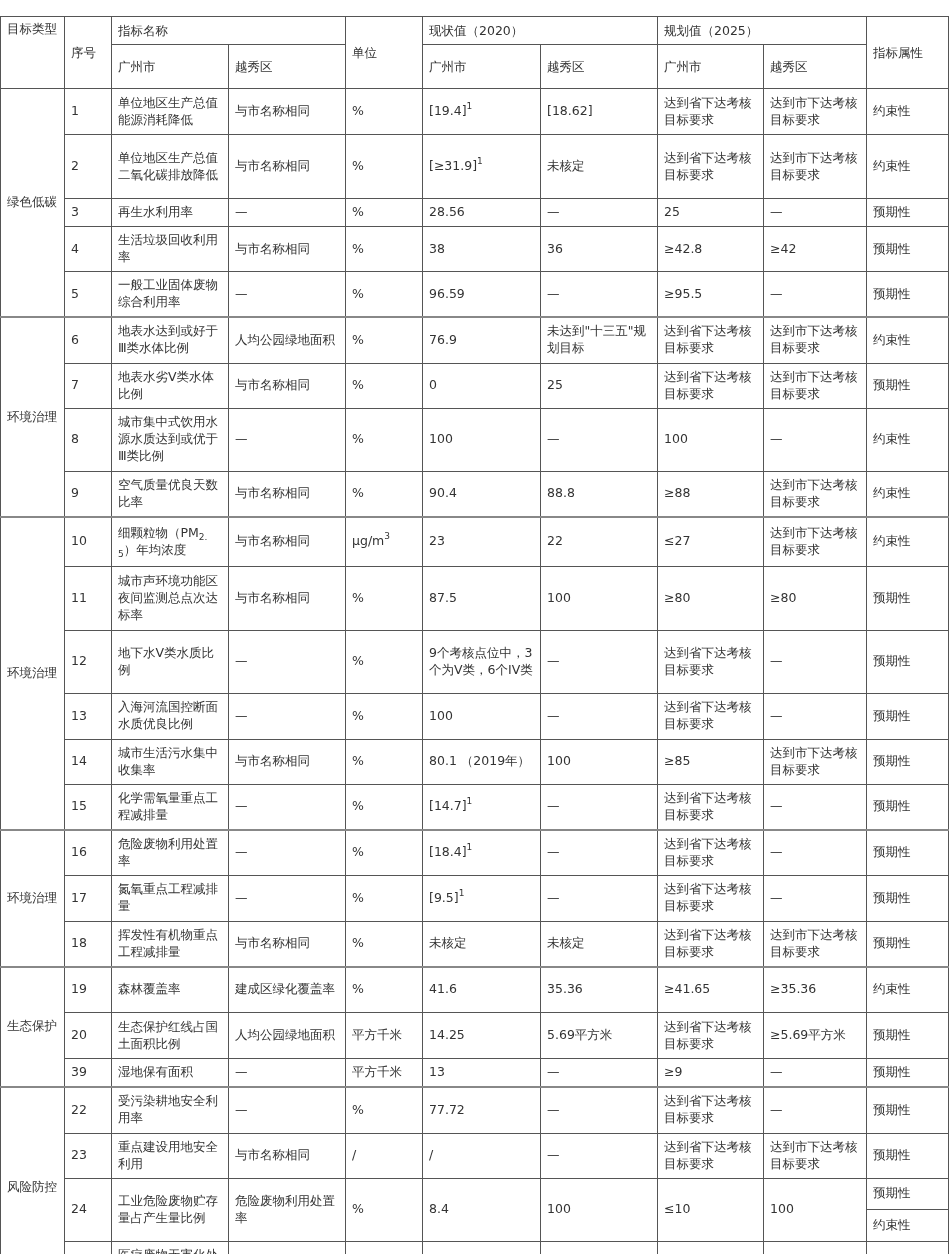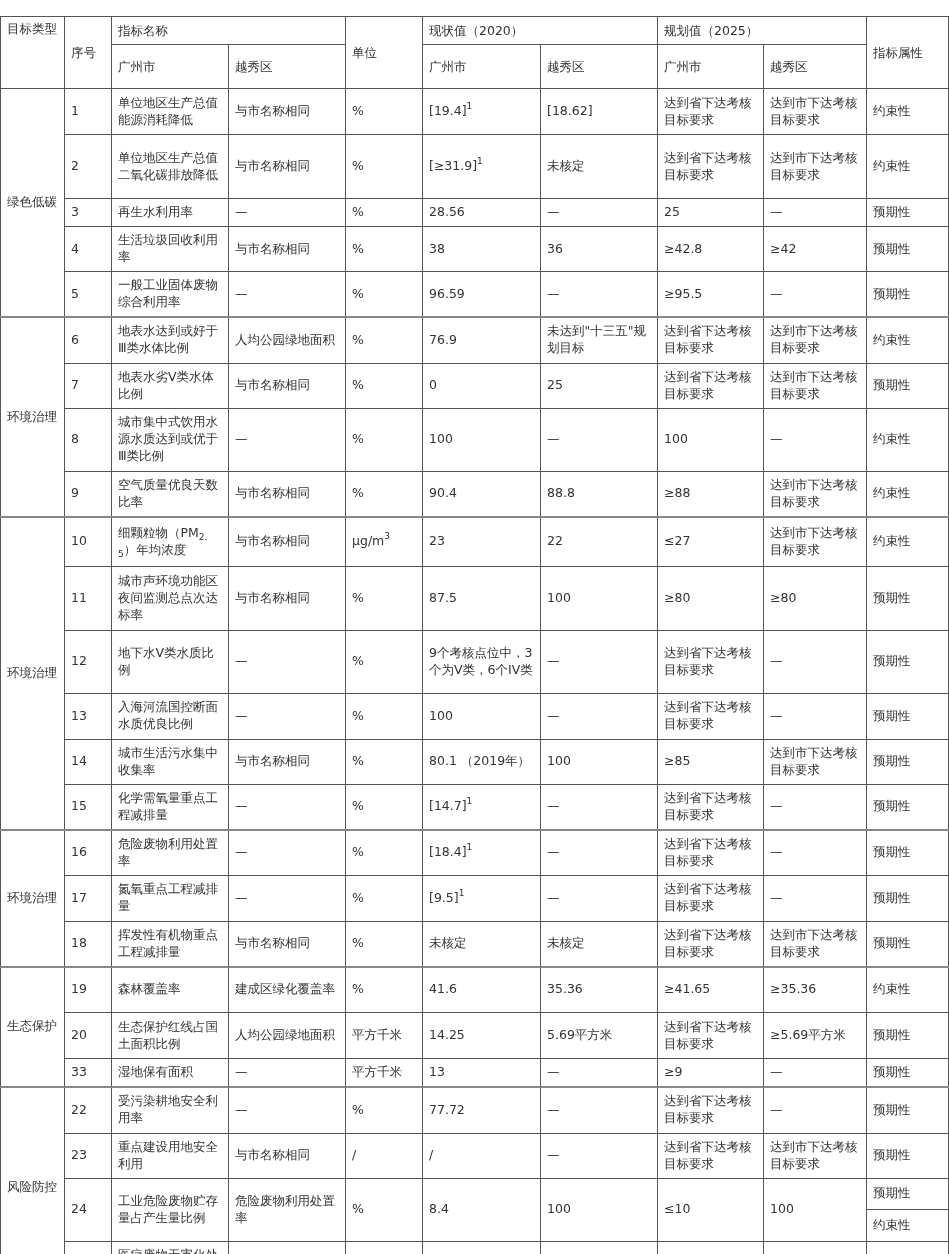--- a/index.html
+++ b/index.html
@@ -272,21 +272,21 @@
       <td>生态保护红线占国土面积比例</td>
       <td>人均公园绿地面积</td>
       <td>平方千米</td>
       <td>14.25</td>
       <td>5.69平方米</td>
       <td>达到省下达考核目标要求</td>
       <td>≥5.69平方米</td>
       <td>预期性</td>
     </tr>
     <tr style="height:26px">
-      <td>33</td>
+      <td>39</td>
       <td>湿地保有面积</td>
       <td>—</td>
       <td>平方千米</td>
       <td>13</td>
       <td>—</td>
       <td>≥9</td>
       <td>—</td>
       <td>预期性</td>
     </tr>
 

